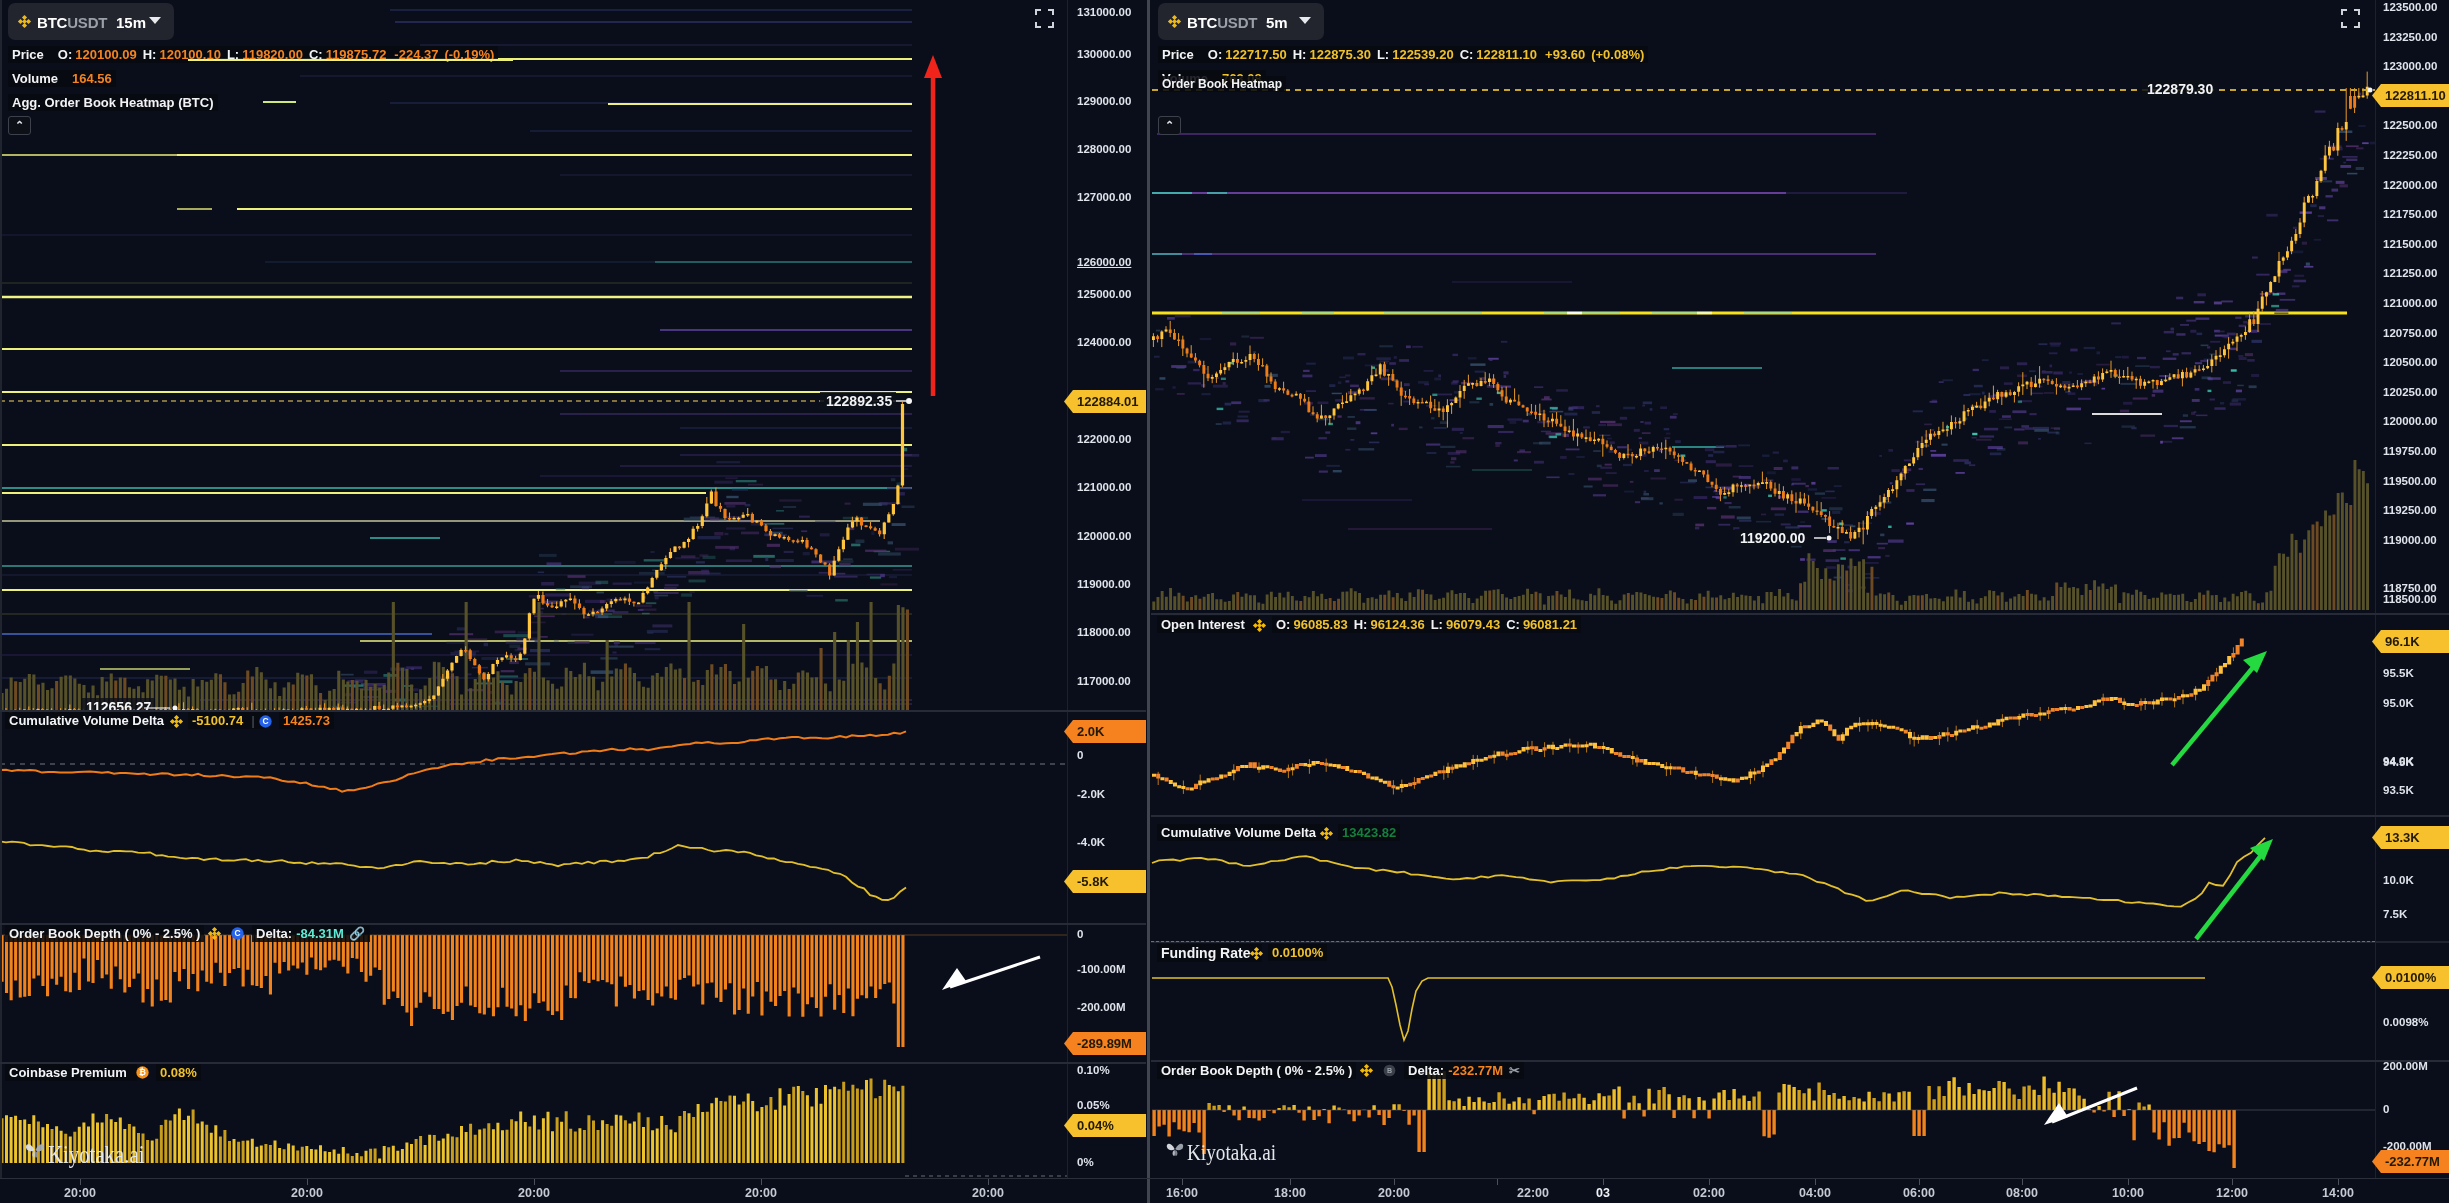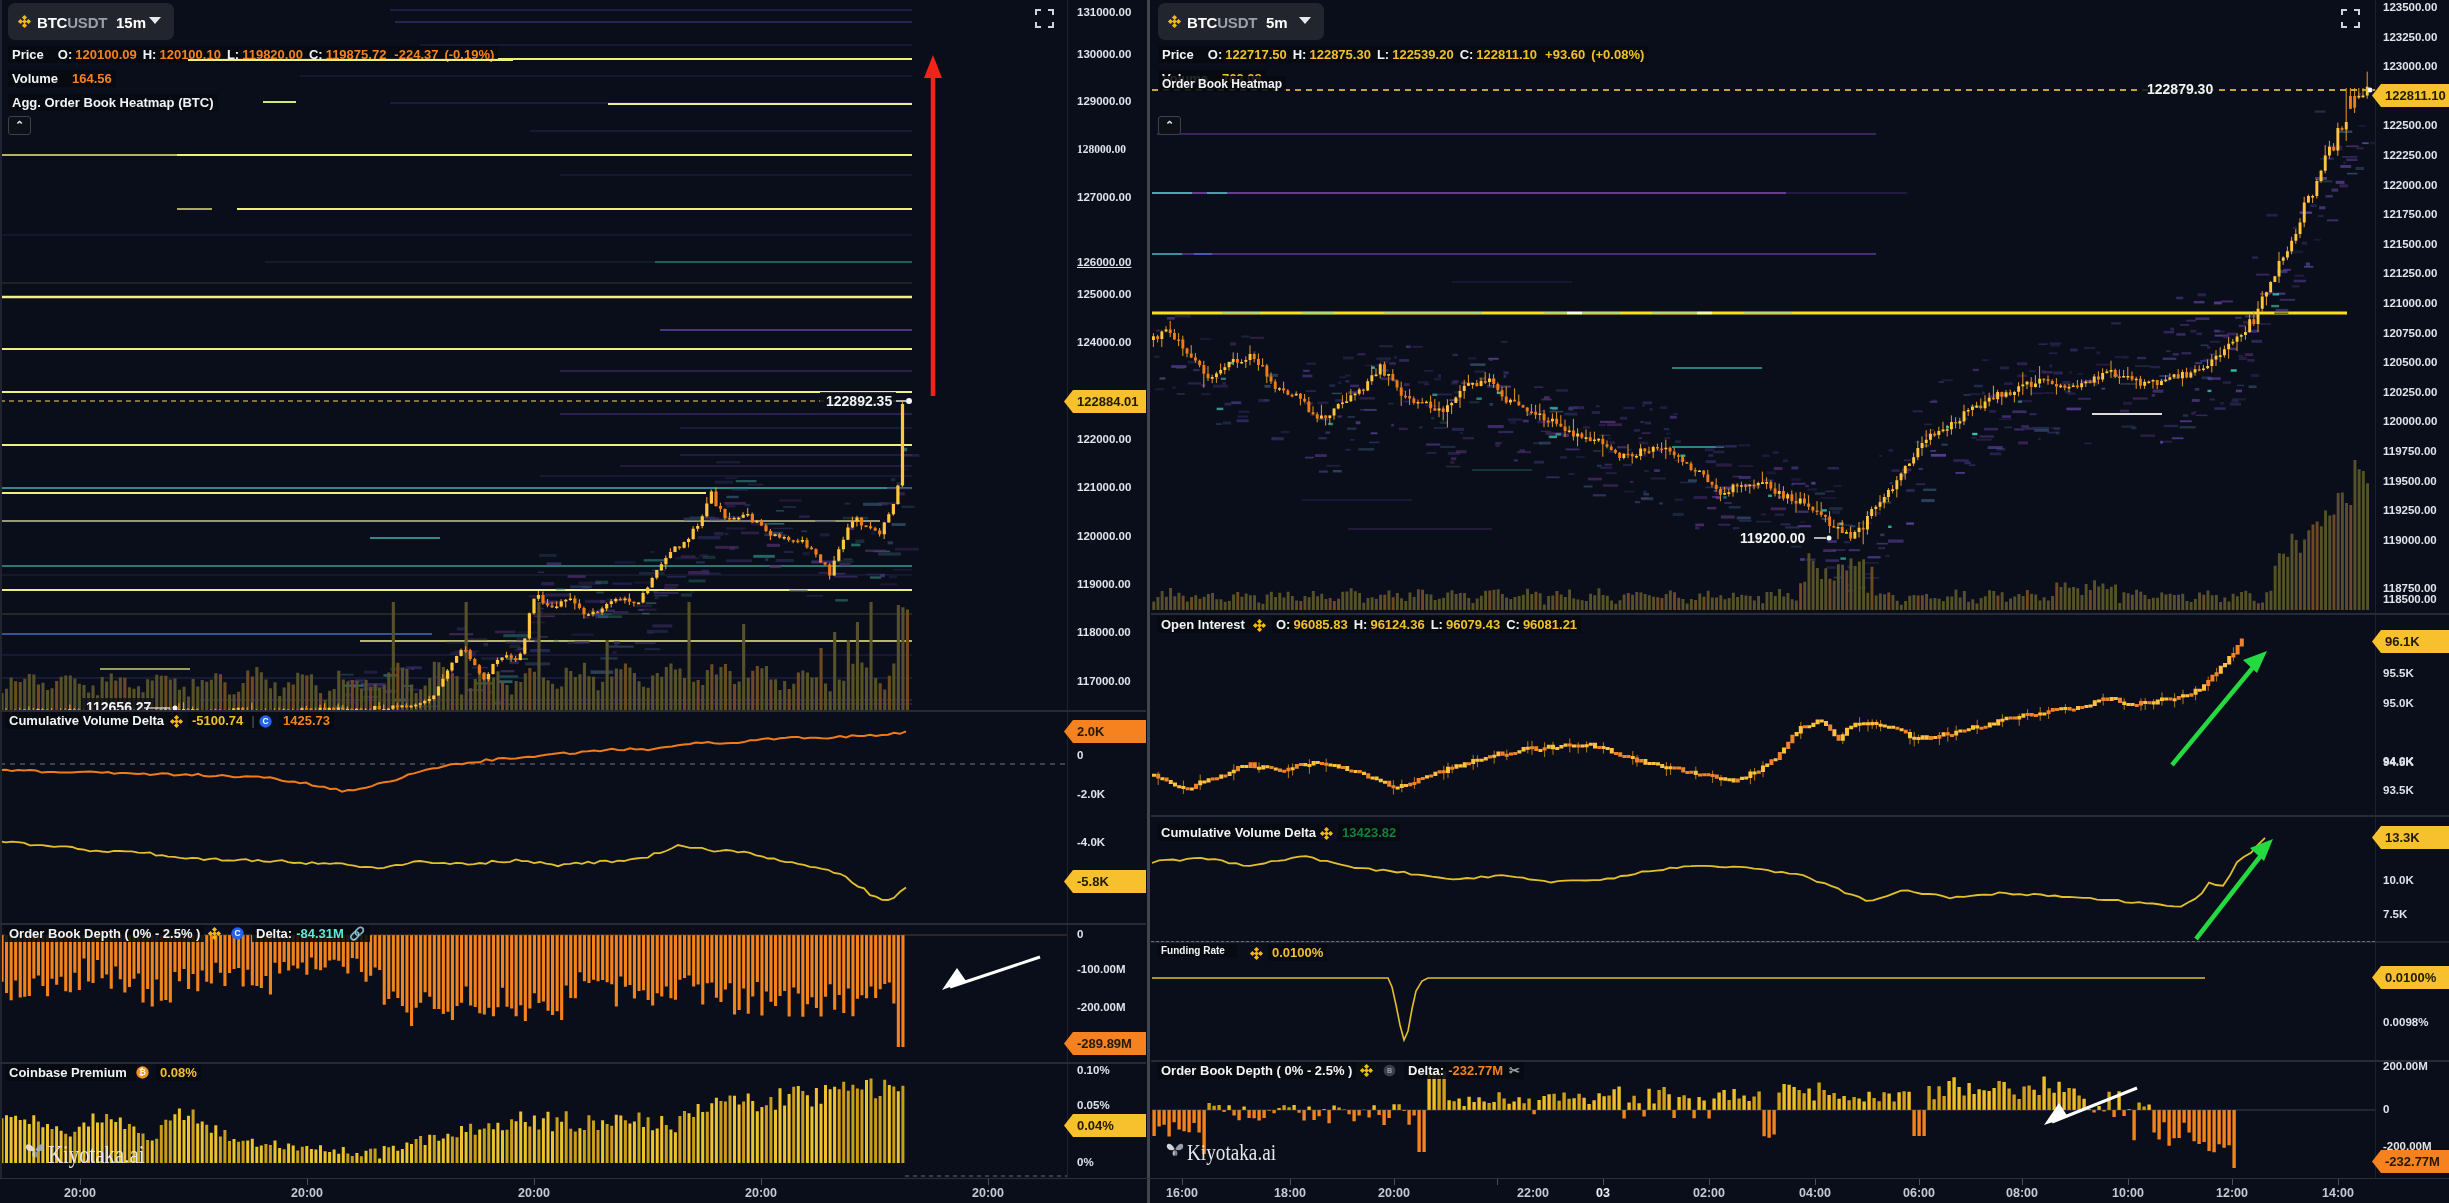--- a/index.html
+++ b/index.html
@@ -998,21 +998,21 @@
     <div class="sep" style="left:0;top:1062px;width:1146px;height:2px"></div>
     <div class="sep" style="left:1151px;top:613px;width:1298px;height:2px"></div>
     <div class="sep" style="left:1151px;top:815px;width:1298px;height:2px"></div>
     <div class="sep" style="left:1151px;top:1060px;width:1298px;height:2px"></div>
     <div class="sep" style="left:1151px;top:941px;width:1298px;height:2px;background:#20242e"></div>
     <div style="position:absolute;left:1151px;top:941px;width:1224px;height:0;border-top:1.5px dashed #6b7078"></div>
     <div class="sep" style="left:0;top:1178px;width:2449px;height:1px;background:#2a2f3a"></div>
     <div class="lbl ax" style="left:1077px;top:5.5px;">131000.00</div>
     <div class="lbl ax" style="left:1077px;top:48px;">130000.00</div>
     <div class="lbl ax" style="left:1077px;top:95px;">129000.00</div>
-    <div class="lbl ax" style="left:1077px;top:143px;font-family:Liberation Serif, serif;">128000.00</div>
+    <div class="lbl ax" style="left:1077px;top:143px;">128000.00</div>
     <div class="lbl ax" style="left:1077px;top:191px;">127000.00</div>
     <div class="lbl ax" style="left:1077px;top:256px;text-decoration:underline;">126000.00</div>
     <div class="lbl ax" style="left:1077px;top:288px;">125000.00</div>
     <div class="lbl ax" style="left:1077px;top:336px;">124000.00</div>
     <div class="lbl ax" style="left:1077px;top:433px;">122000.00</div>
     <div class="lbl ax" style="left:1077px;top:481px;">121000.00</div>
     <div class="lbl ax" style="left:1077px;top:530px;">120000.00</div>
     <div class="lbl ax" style="left:1077px;top:578px;">119000.00</div>
     <div class="lbl ax" style="left:1077px;top:626px;">118000.00</div>
     <div class="lbl ax" style="left:1077px;top:675px;">117000.00</div>
@@ -1174,21 +1174,21 @@
     <div class="lbl dk" style="left:1272px;top:616px;font-size:13px;z-index:6"><span style="color:#f2f3f5;margin-right:3px">O:</span><span style="color:#f0c12a;margin-right:6px">96085.83</span><span style="color:#f2f3f5;margin-right:3px">H:</span><span style="color:#f0c12a;margin-right:6px">96124.36</span><span style="color:#f2f3f5;margin-right:3px">L:</span><span style="color:#f0c12a;margin-right:6px">96079.43</span><span style="color:#f2f3f5;margin-right:3px">C:</span><span style="color:#f0c12a;margin-right:0px">96081.21</span></div>
     <div class="lbl dk" style="left:1157px;top:824px;font-size:13px;z-index:6"><span style="color:#f2f3f5;margin-right:8px">Cumulative Volume Delta</span></div>
     <svg style="left:1320px;top:827px;z-index:7" width="13" height="13" viewBox="0 0 13 13">
       <path d="M6.5 -0.1130434782608698 L9.1 2.4869565217391303 L6.5 5.086956521739131 L3.9 2.4869565217391303 Z" fill="#f0b90b"></path>
       <path d="M6.5 7.913043478260869 L9.1 10.513043478260869 L6.5 13.113043478260868 L3.9 10.513043478260869 Z" fill="#f0b90b"></path>
       <path d="M2.4869565217391303 3.9 L5.086956521739131 6.5 L2.4869565217391303 9.1 L-0.1130434782608698 6.5 Z" fill="#f0b90b"></path>
       <path d="M10.513043478260869 3.9 L13.113043478260868 6.5 L10.513043478260869 9.1 L7.913043478260869 6.5 Z" fill="#f0b90b"></path>
       <path d="M6.5 4.0978260869565215 L8.902173913043478 6.5 L6.5 8.902173913043478 L4.0978260869565215 6.5 Z" fill="#f0b90b"></path>
     </svg>
     <div class="lbl dk" style="left:1338px;top:824px;font-size:13px;z-index:6"><span style="color:#15803d;margin-right:0px">13423.82</span></div>
-    <div class="lbl dk" style="left:1157px;top:944px;font-size:10px;z-index:6"><span style="color:#f2f3f5;margin-right:8px">Funding Rate</span></div>
+    <div class="lbl dk" style="left:1157px;top:944px;font-size:14px;z-index:6"><span style="color:#f2f3f5;margin-right:8px">Funding Rate</span></div>
     <svg style="left:1250px;top:947px;z-index:7" width="13" height="13" viewBox="0 0 13 13">
       <path d="M6.5 -0.1130434782608698 L9.1 2.4869565217391303 L6.5 5.086956521739131 L3.9 2.4869565217391303 Z" fill="#f0b90b"></path>
       <path d="M6.5 7.913043478260869 L9.1 10.513043478260869 L6.5 13.113043478260868 L3.9 10.513043478260869 Z" fill="#f0b90b"></path>
       <path d="M2.4869565217391303 3.9 L5.086956521739131 6.5 L2.4869565217391303 9.1 L-0.1130434782608698 6.5 Z" fill="#f0b90b"></path>
       <path d="M10.513043478260869 3.9 L13.113043478260868 6.5 L10.513043478260869 9.1 L7.913043478260869 6.5 Z" fill="#f0b90b"></path>
       <path d="M6.5 4.0978260869565215 L8.902173913043478 6.5 L6.5 8.902173913043478 L4.0978260869565215 6.5 Z" fill="#f0b90b"></path>
     </svg>
     <div class="lbl dk" style="left:1268px;top:944px;font-size:13px;z-index:6"><span style="color:#f0c12a;margin-right:0px">0.0100%</span></div>
     <div class="lbl dk" style="left:1157px;top:1062px;font-size:13px;z-index:6"><span style="color:#f2f3f5;margin-right:0px">Order Book Depth ( 0% - 2.5% )</span></div>
     <svg style="left:1360px;top:1064px;z-index:7" width="13" height="13" viewBox="0 0 13 13">

